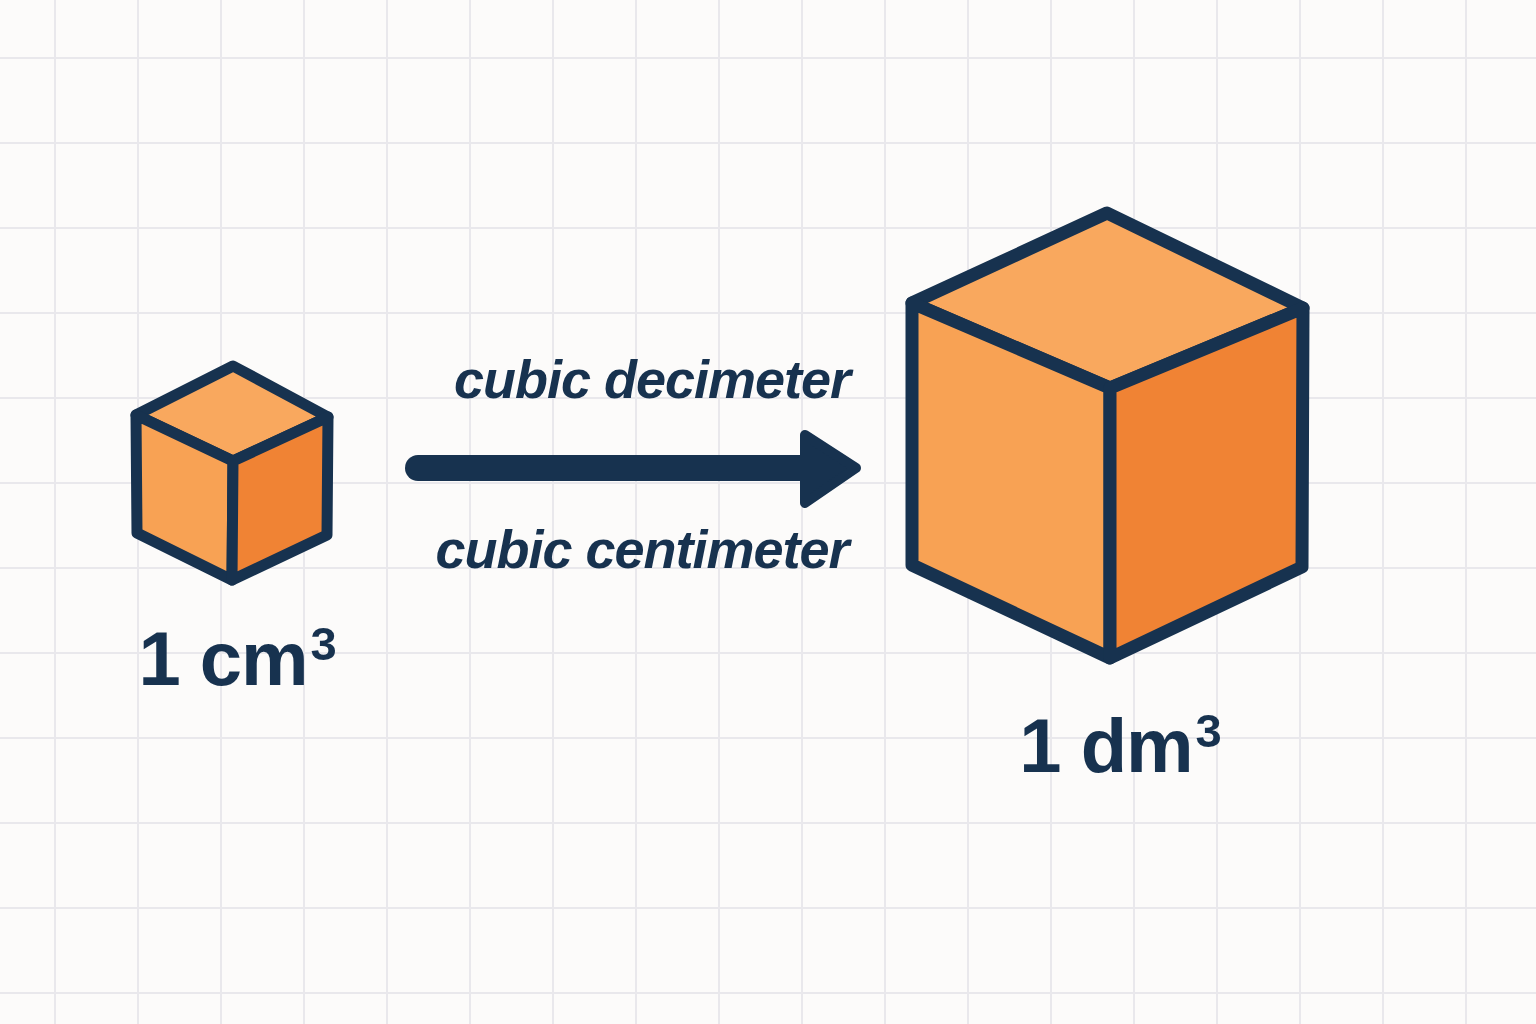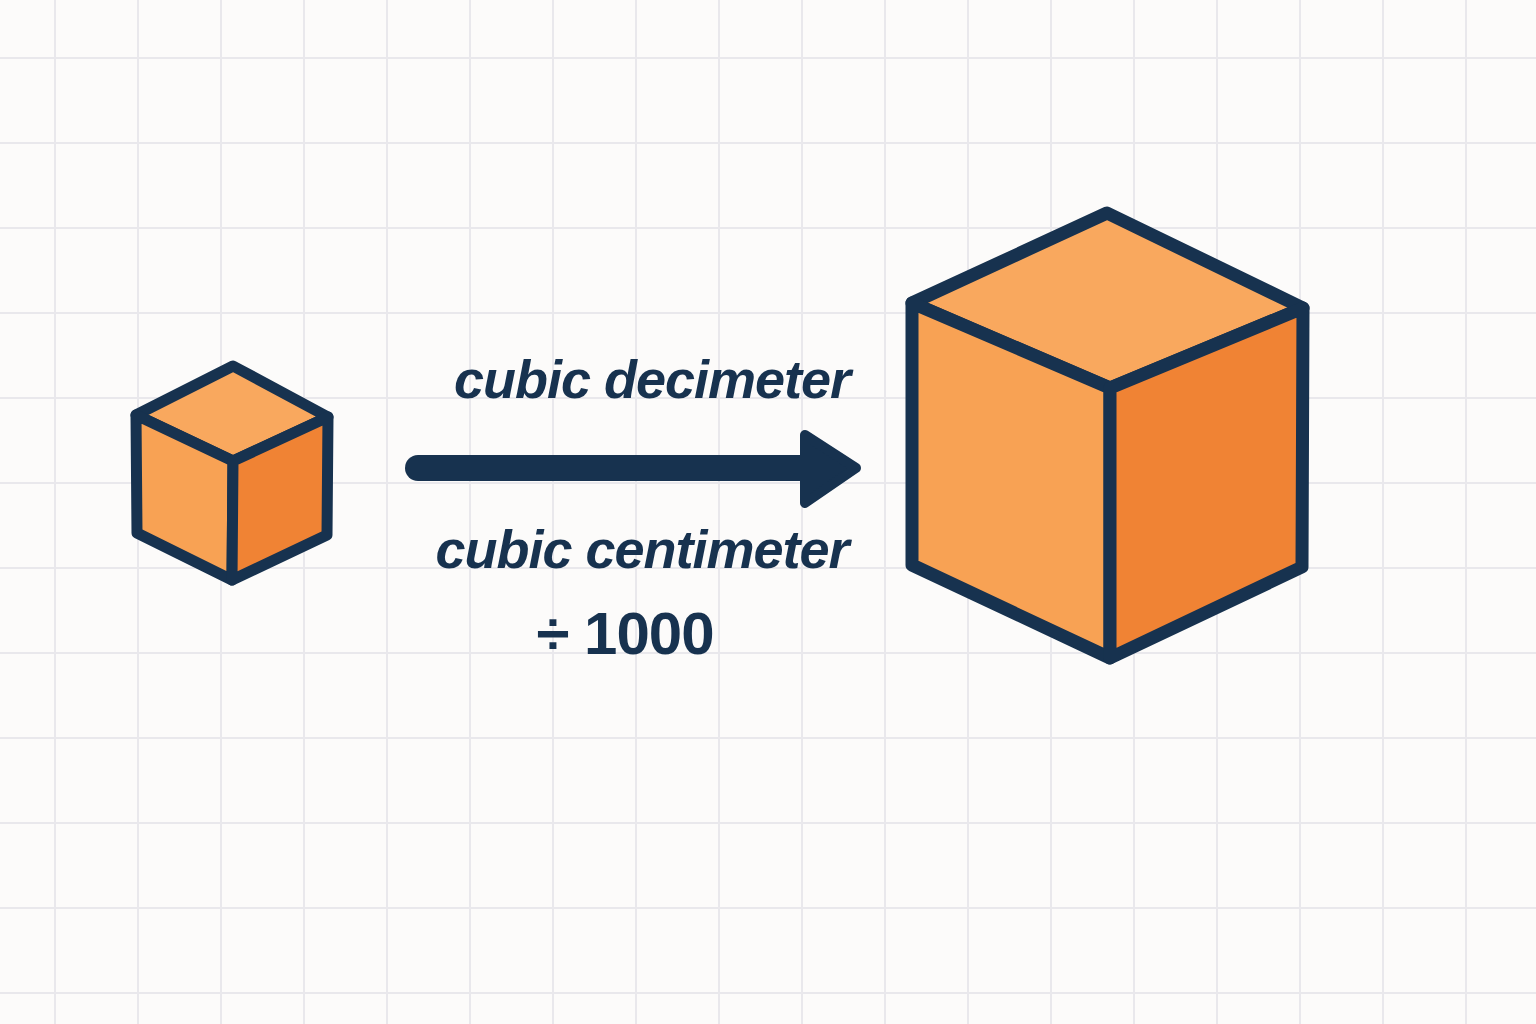--- a/index.html
+++ b/index.html
@@ -70,32 +70,37 @@
 <body>
 
 <div class="canvas">
 
   <svg class="abs" style="left:122px; top:352px;" width="216" height="238" viewBox="0 0 216 238">
     <polygon class="cube-edge" stroke-width="11" points="111,14 206,65 111,109 14,63" fill="#F9A85E"></polygon>
     <polygon class="cube-edge" stroke-width="11" points="14,63 111,109 110,228 15,181" fill="#F8A254"></polygon>
     <polygon class="cube-edge" stroke-width="11" points="111,109 206,65 205,183 110,228" fill="#F08334"></polygon>
   </svg>
 
+  <div class="abs txt cube-label" style="left:237px; top:620px;">
+    <span>1 cm</span><sup>3</sup>
+  </div>
 
   <div class="abs txt conv-label" style="left:652px; top:352px;">cubic decimeter</div>
 
   <svg class="abs" style="left:405px; top:423px;" width="465" height="95" viewBox="0 0 465 95">
     <line class="arrow-shaft" stroke-width="26" x1="13" y1="45" x2="398" y2="45"></line>
     <polygon class="arrow-head" stroke-width="10" points="400,12 451,45 400,80"></polygon>
   </svg>
 
   <div class="abs txt conv-label" style="left:631px; top:522px;margin-left:11px;">cubic centimeter</div>
 
-  <div class="abs txt op-label" style="left:625px; top:604px;">÷ 1000</div>
 
   <svg class="abs" style="left:898px; top:198px;" width="420" height="475" viewBox="0 0 420 475">
     <polygon class="cube-edge" stroke-width="13" points="209,15 405,110 212,190 14,105" fill="#F9A85E"></polygon>
     <polygon class="cube-edge" stroke-width="13" points="14,105 212,190 212,460 14,367" fill="#F8A254"></polygon>
     <polygon class="cube-edge" stroke-width="13" points="212,190 405,110 404,369 212,460" fill="#F08334"></polygon>
   </svg>
 
+  <div class="abs txt cube-label" style="left:1120px; top:707px;">
+    <span>1 dm</span><sup>3</sup>
+  </div>
 
 </div>
 
 </body></html>

